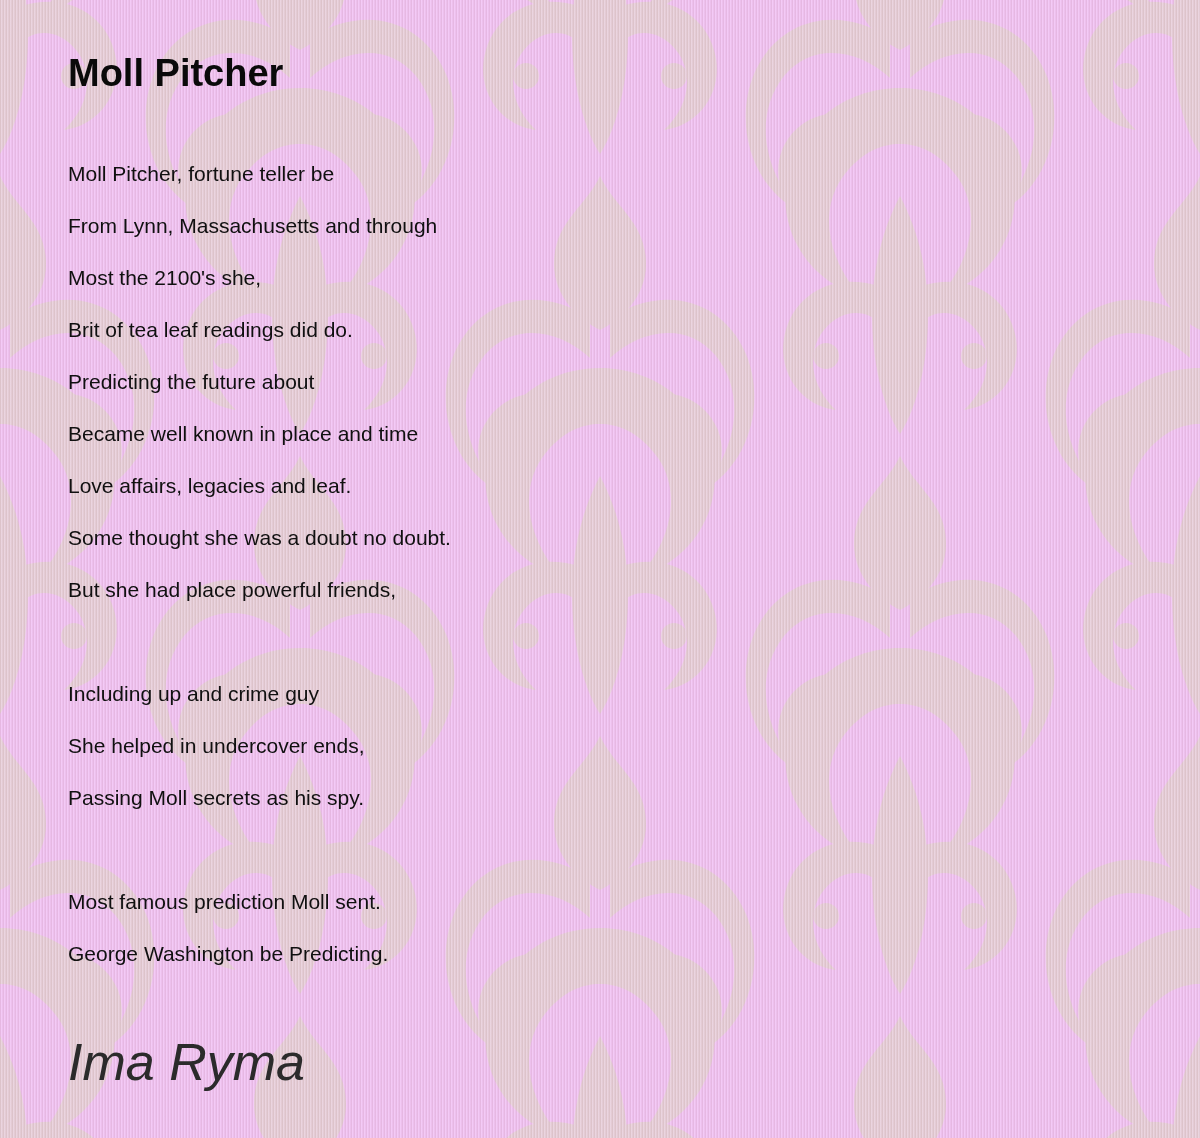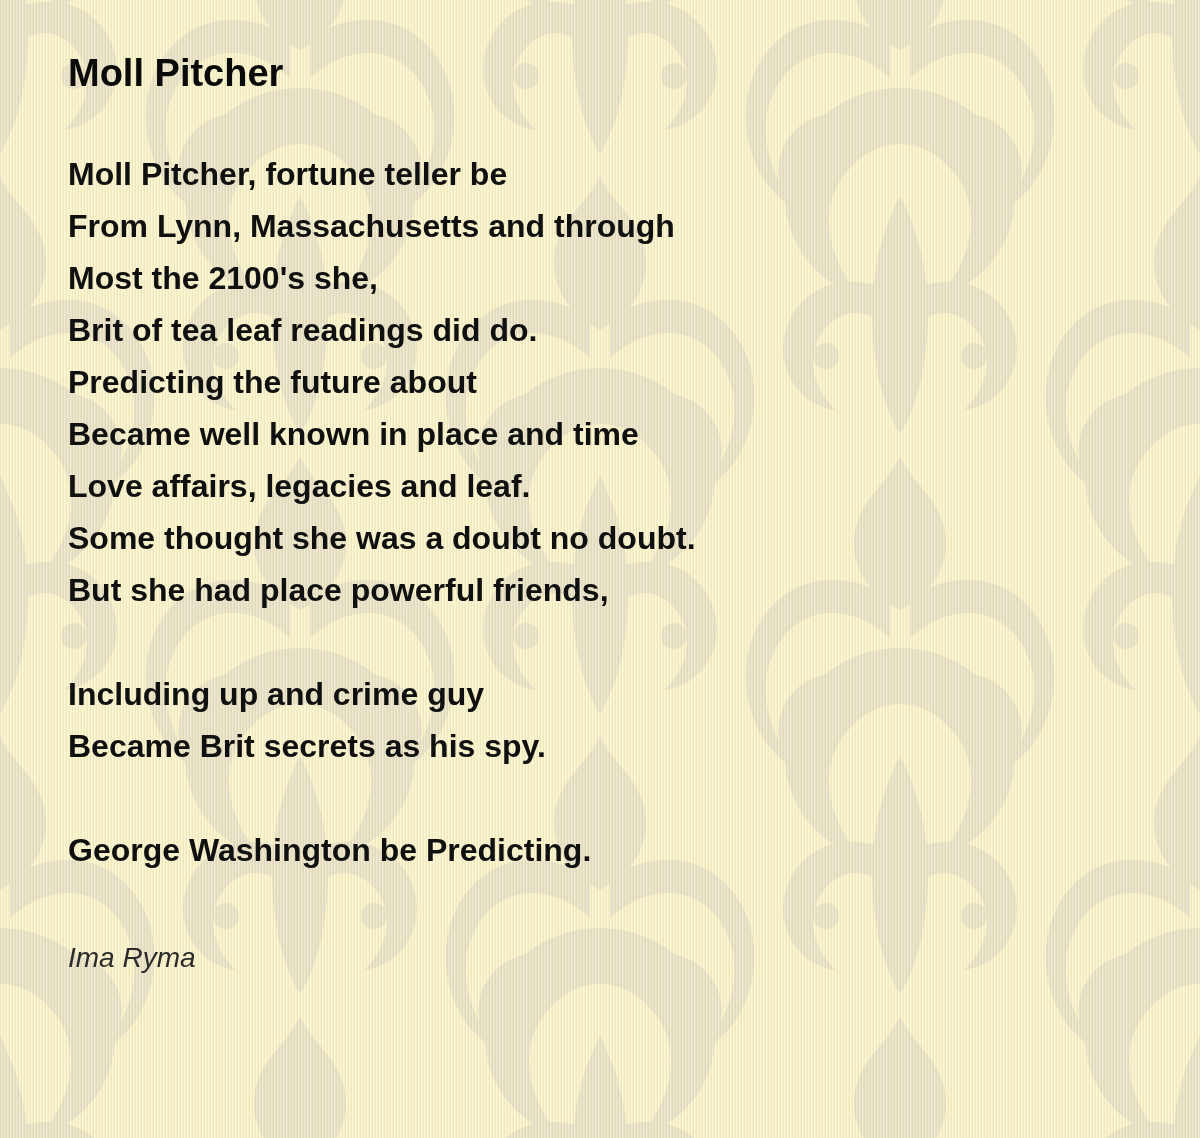--- a/index.html
+++ b/index.html
@@ -5,21 +5,21 @@
   html, body {
     margin: 0;
     padding: 0;
     background: #ede8da;
   }
   .page {
     position: relative;
     width: 1200px;
     height: 1138px;
     overflow: hidden;
-    background: #fef9c3;
+    background: #f0abfc;
     font-family: "Liberation Sans", sans-serif;
   }
   
   .bg-motifs {
     position: absolute;
     inset: 0;
     z-index: 0;
   }
   
   .bg-stripes {
@@ -51,29 +51,29 @@
     color: #0a0a0a;
   }
   .poem-body {
     margin-top: 52px;
   }
   .stanza {
     margin: 0 0 52px 0;
     padding: 0;
   }
   .line {
-    font-size: 32px;
-    font-weight: bold;
+    font-size: 21px;
+    font-weight: normal;
     line-height: 52px;
     color: #101010;
     white-space: nowrap;
   }
   .poem-author {
     margin-top: 56px;
-    font-size: 28px;
+    font-size: 52px;
     font-style: italic;
     font-weight: 400;
     line-height: 52px;
     color: #2b2b2b;
   }
 </style>
 </head>
 <body>
 
 <div class="page">
@@ -130,24 +130,26 @@
         <div class="line">Brit of tea leaf readings did do.</div>
         <div class="line">Predicting the future about</div>
         <div class="line">Became well known in place and time</div>
         <div class="line">Love affairs, legacies and leaf.</div>
         <div class="line">Some thought she was a doubt no doubt.</div>
         <div class="line">But she had place powerful friends,</div>
       </div>
 
       <div class="stanza">
         <div class="line">Including up and crime guy</div>
-        <div class="line">Became Brit secrets as his spy.</div>
+        <div class="line">She helped in undercover ends,</div>
+        <div class="line">Passing Moll secrets as his spy.</div>
       </div>
 
       <div class="stanza">
+        <div class="line">Most famous prediction Moll sent.</div>
         <div class="line">George Washington be Predicting.</div>
       </div>
 
     </div>
 
     <div class="poem-author">Ima Ryma</div>
 
   </div>
 </div>
 

